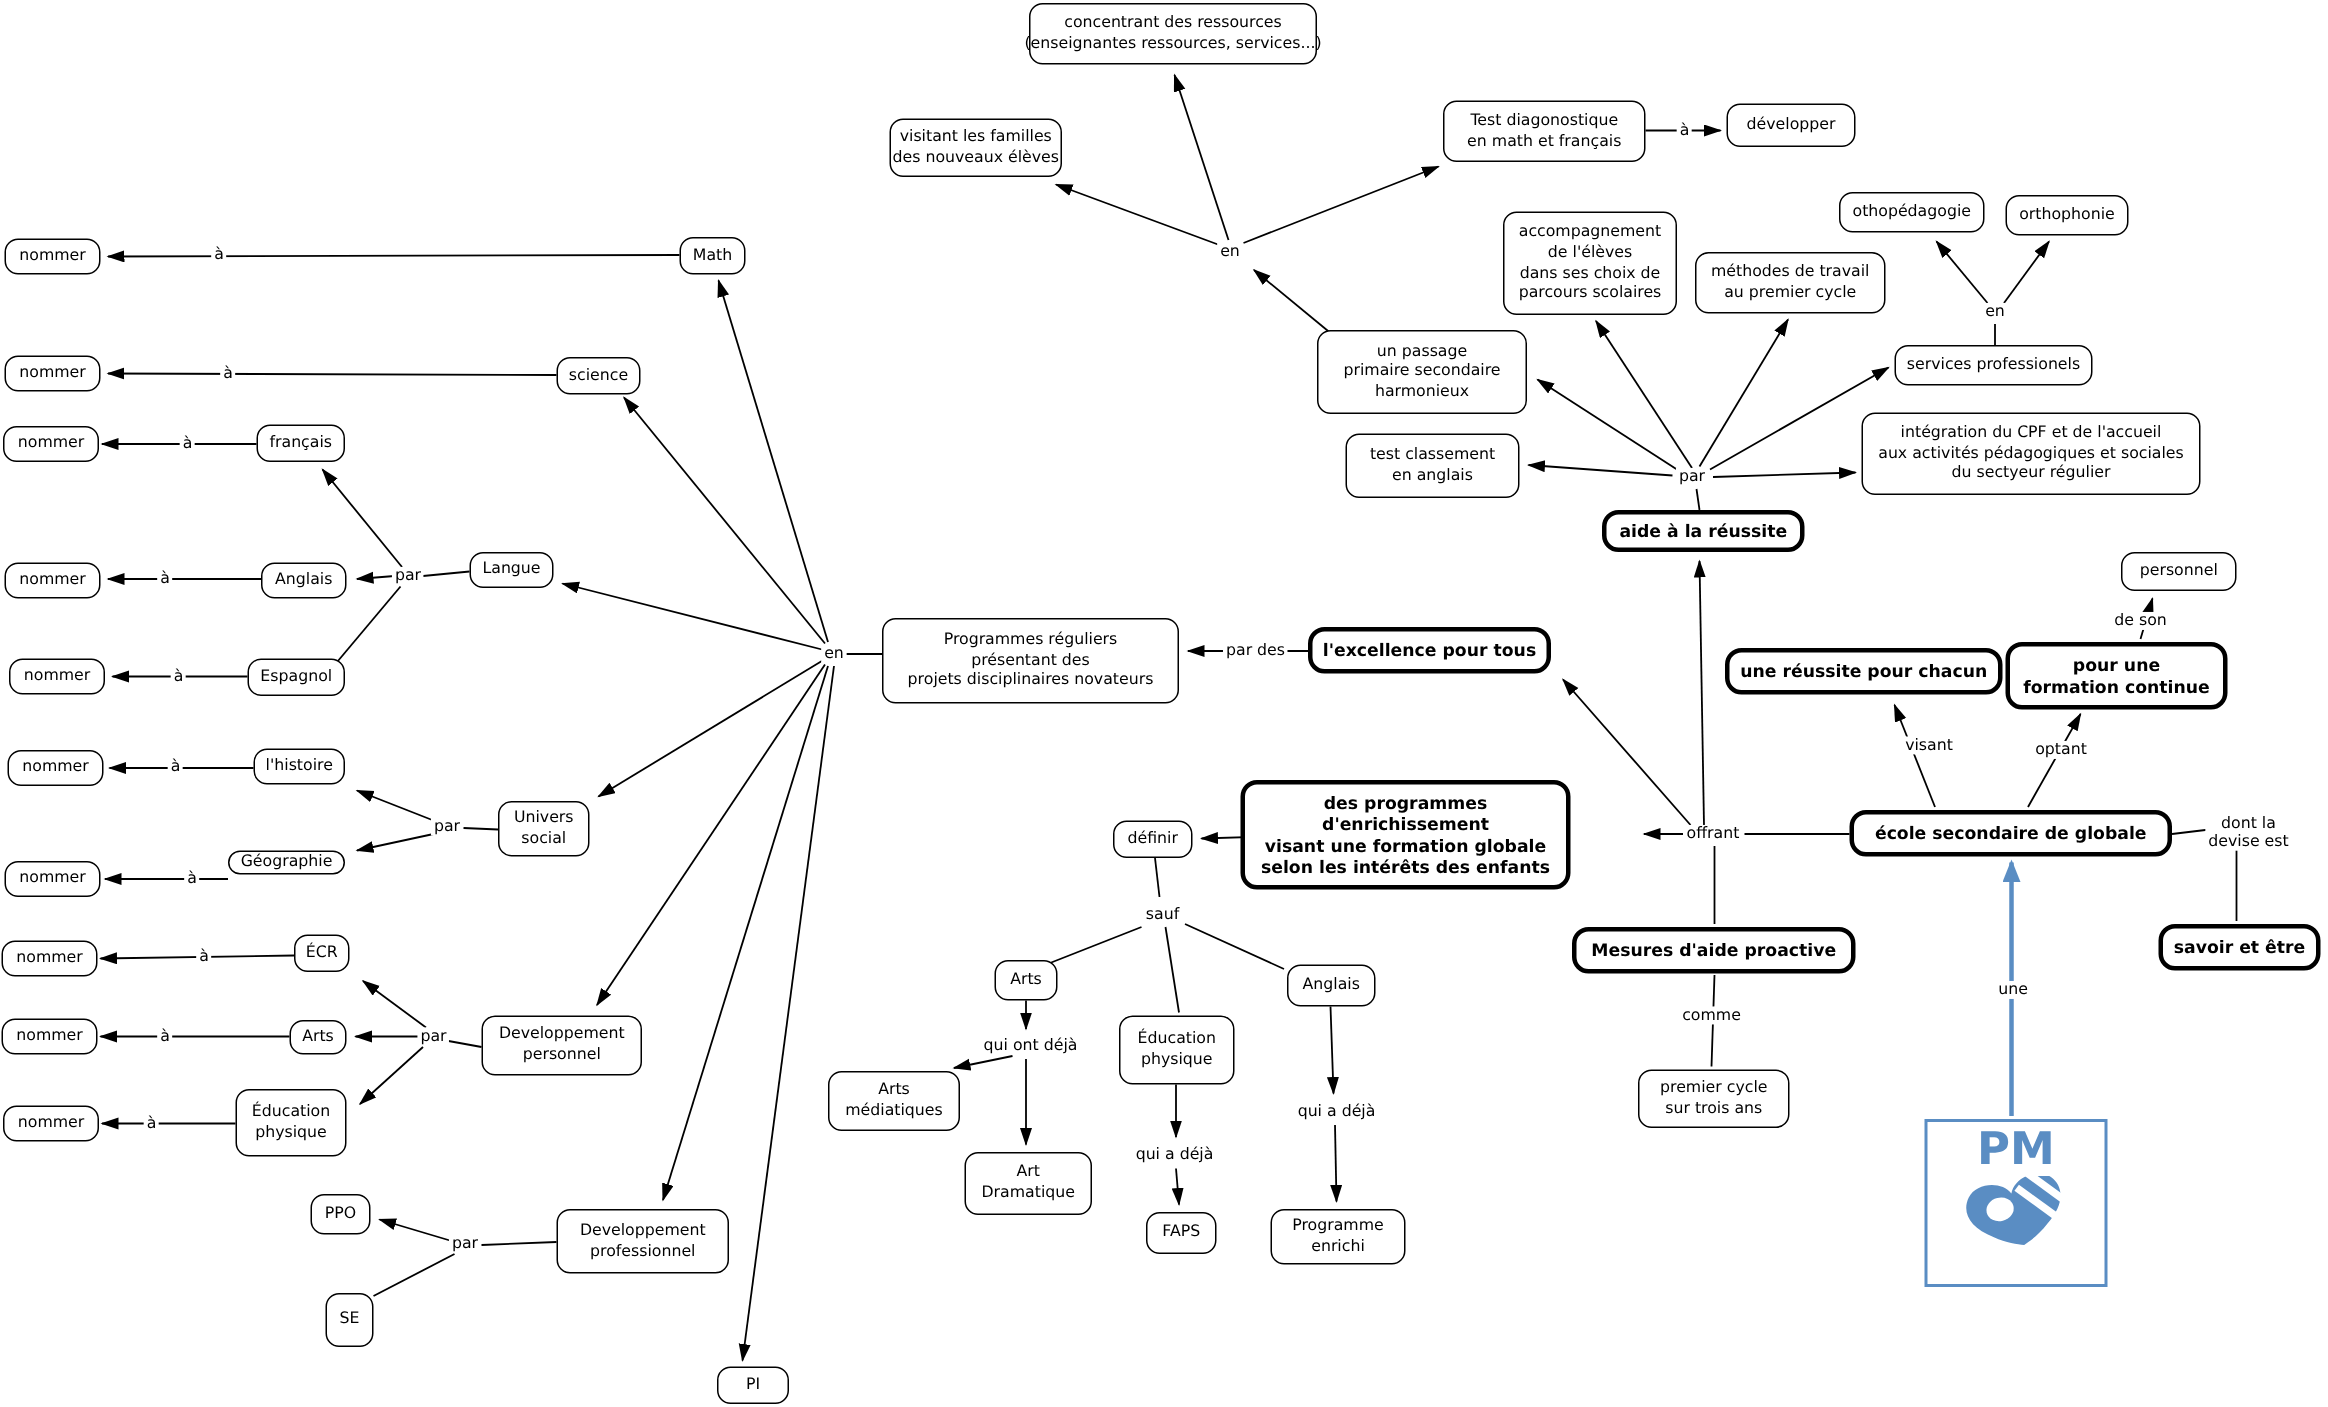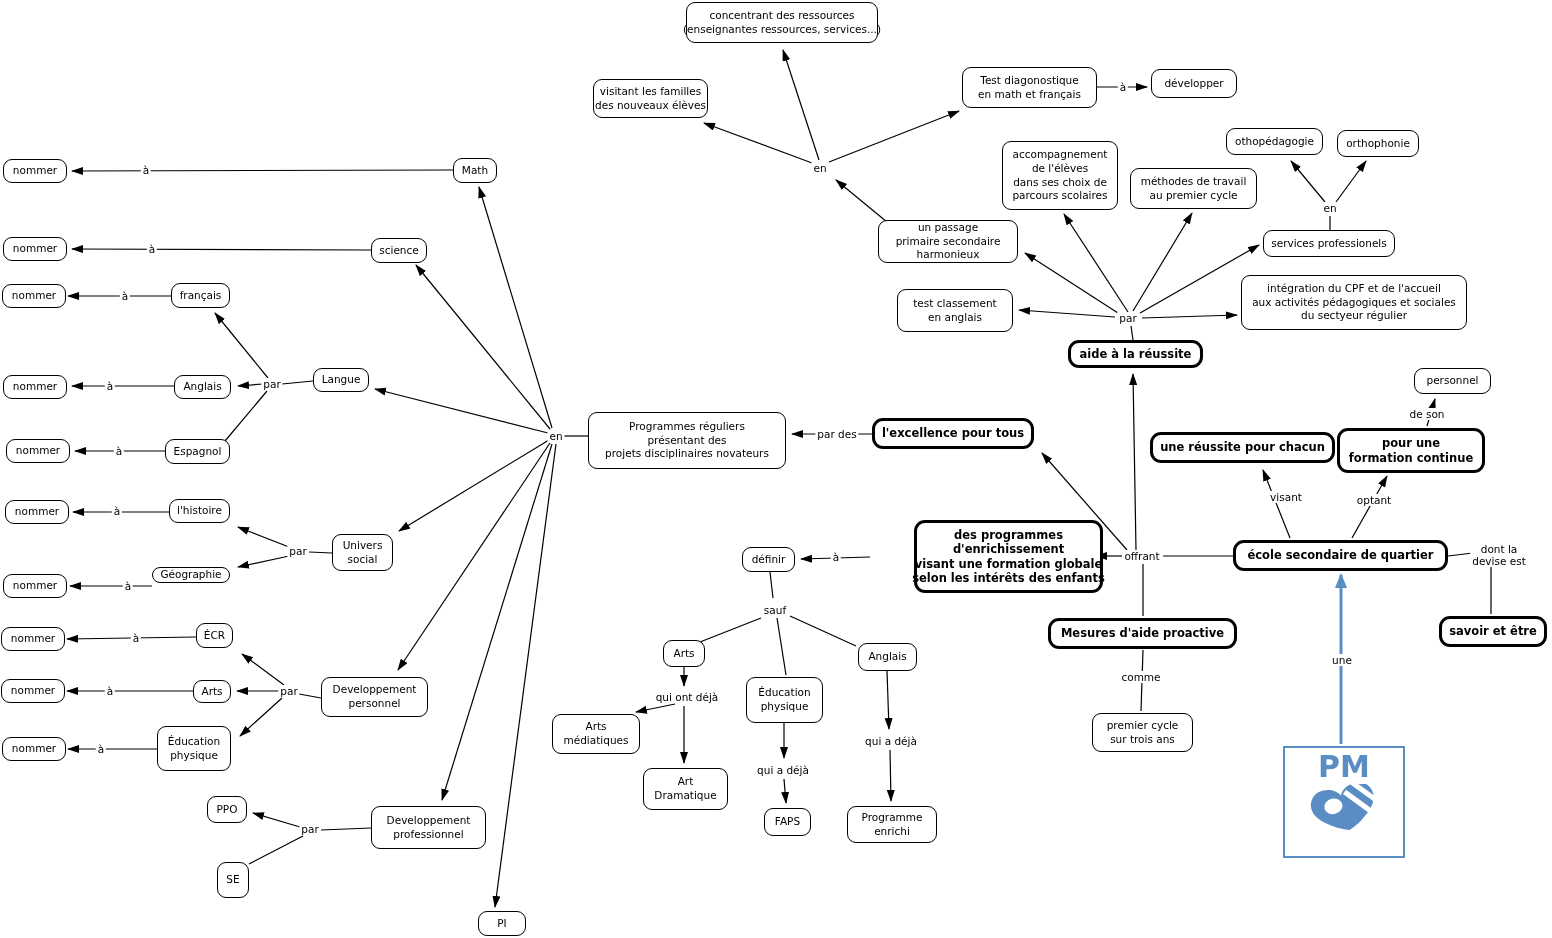--- a/index.html
+++ b/index.html
@@ -156,21 +156,21 @@
 dans ses choix de
 parcours scolaires</div>
 <div class="node" style="left:1130px;top:168px;width:127px;height:41px">méthodes de travail
 au premier cycle</div>
 <div class="node" style="left:1226px;top:128px;width:97px;height:27px">othopédagogie</div>
 <div class="node" style="left:1337px;top:130px;width:82px;height:27px">orthophonie</div>
 <div class="node" style="left:1263px;top:230px;width:132px;height:27px">services professionels</div>
 <div class="node" style="left:1241px;top:275px;width:226px;height:55px">intégration du CPF et de l'accueil
 aux activités pédagogiques et sociales
 du sectyeur régulier</div>
-<div class="node" style="left:878px;top:220px;width:140px;height:43px">un passage
+<div class="node" style="left:878px;top:220px;width:140px;height:56px">un passage
 primaire secondaire
 harmonieux</div>
 <div class="node" style="left:897px;top:289px;width:116px;height:43px">test classement
 en anglais</div>
 <div class="node" style="left:588px;top:412px;width:198px;height:57px">Programmes réguliers
 présentant des
 projets disciplinaires novateurs</div>
 <div class="node" style="left:742px;top:547px;width:53px;height:25px">définir</div>
 <div class="node" style="left:1414px;top:368px;width:77px;height:26px">personnel</div>
 <div class="node" style="left:1092px;top:713px;width:101px;height:39px">premier cycle
@@ -214,28 +214,28 @@
 <div class="node" style="left:3px;top:375px;width:64px;height:24px">nommer</div>
 <div class="node" style="left:6px;top:439px;width:64px;height:24px">nommer</div>
 <div class="node" style="left:5px;top:500px;width:64px;height:24px">nommer</div>
 <div class="node" style="left:3px;top:574px;width:64px;height:24px">nommer</div>
 <div class="node" style="left:1px;top:627px;width:64px;height:24px">nommer</div>
 <div class="node" style="left:1px;top:679px;width:64px;height:24px">nommer</div>
 <div class="node" style="left:2px;top:737px;width:64px;height:24px">nommer</div>
 
 <div class="node bold" style="left:1068px;top:340px;width:135px;height:28px">aide à la réussite</div>
 <div class="node bold" style="left:872px;top:418px;width:162px;height:31px">l'excellence pour tous</div>
-<div class="node bold" style="left:914px;top:520px;width:189px;height:73px">des programmes
+<div class="node bold" style="left:827px;top:520px;width:220px;height:73px">des programmes
 d'enrichissement
 visant une formation globale
 selon les intérêts des enfants</div>
 <div class="node bold" style="left:1150px;top:432px;width:185px;height:31px">une réussite pour chacun</div>
 <div class="node bold" style="left:1337px;top:428px;width:148px;height:45px">pour une
 formation continue</div>
-<div class="node bold" style="left:1233px;top:540px;width:215px;height:31px">école secondaire de quartier</div>
+<div class="node bold" style="left:1233px;top:540px;width:215px;height:31px">école secondaire de globale</div>
 <div class="node bold" style="left:1048px;top:618px;width:189px;height:31px">Mesures d'aide proactive</div>
 <div class="node bold" style="left:1439px;top:616px;width:108px;height:31px">savoir et être</div>
 
 <div class="pmbox">
   <div class="pmtext">PM</div>
   <div class="pmheart">
     <svg width="78" height="48" viewBox="0 0 52 34">
       <g transform="rotate(-14 26 17)">
         <path d="M26 8 C23 1 11 -1 6 5 C1 11 3 19 13 26 C18 30 23 32 26 33 C29 32 34 30 39 26 C49 19 51 11 46 5 C41 -1 29 1 26 8 Z" fill="#5a8dc3"></path>
         <ellipse cx="19" cy="14" rx="6.5" ry="5.5" fill="#ffffff"></ellipse>

